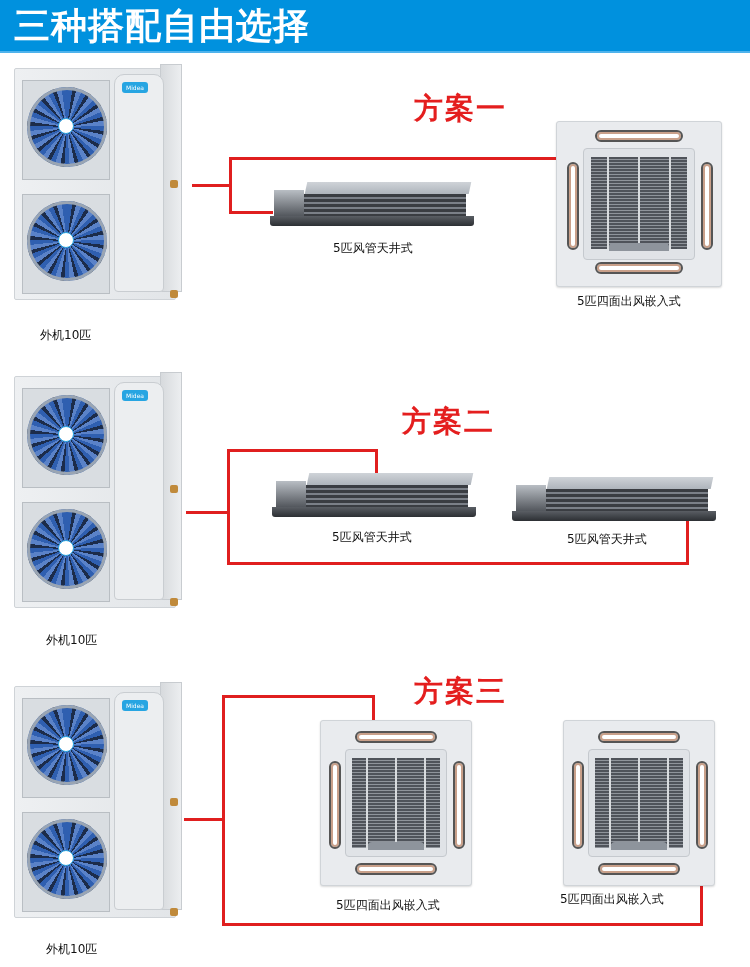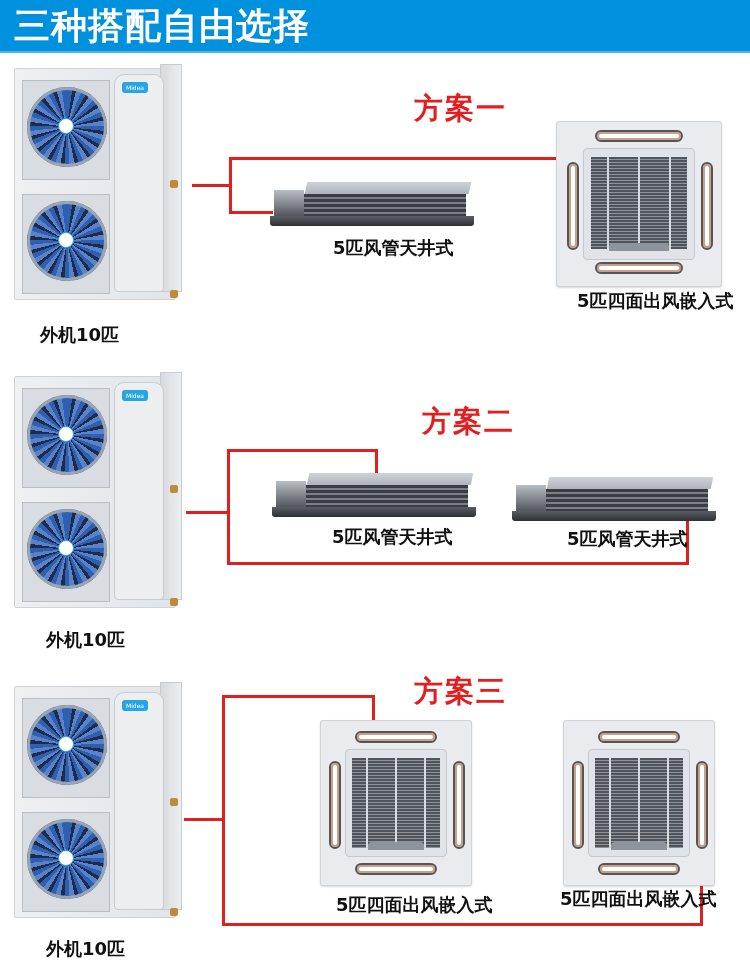--- a/index.html
+++ b/index.html
@@ -1,20 +1,20 @@
 <!DOCTYPE html>
 <html><head>
 <meta charset="utf-8">
 <style>
   html,body{margin:0;padding:0;background:#fff;}
   body{width:750px;height:967px;position:relative;overflow:hidden;font-family:"DejaVu Sans","Liberation Sans",sans-serif;}
   .header{position:absolute;left:0;top:0;width:750px;height:51px;background:#0091de;border-bottom:2px solid #4fb3ec;}
   .header-title{position:absolute;left:14px;top:3px;font-size:36px;font-weight:bold;color:#fff;letter-spacing:1px;line-height:46px;}
   .plan-title{position:absolute;font-size:29px;font-weight:bold;color:#e41e1e;letter-spacing:2px;line-height:32px;}
-  .label{position:absolute;font-size:18px;font-weight:bold;color:#111;line-height:18px;white-space:nowrap;}
+  .label{position:absolute;font-size:12px;font-weight:normal;color:#111;line-height:18px;white-space:nowrap;}
   .rl{position:absolute;background:#e01f1f;}
 
   
   .odu{position:absolute;width:168px;height:240px;}
   .odu .body{position:absolute;left:0;top:6px;width:160px;height:230px;background:linear-gradient(90deg,#eef0f2,#e2e5e8);border:1px solid #cfd3d7;border-radius:2px;}
   .odu .side{position:absolute;right:0;top:2px;width:20px;height:226px;background:linear-gradient(90deg,#d7dadd,#eceef0);border:1px solid #c8ccd0;}
   .odu .panel{position:absolute;left:100px;top:12px;width:48px;height:216px;background:#eceef0;border:1px solid #c9cdd1;border-radius:10px 10px 4px 4px;}
   .odu .logo{position:absolute;left:108px;top:20px;width:26px;height:11px;background:#27a5e2;border-radius:3px;color:#fff;font-size:6px;line-height:11px;text-align:center;}
   .odu .grille{position:absolute;left:8px;width:86px;height:98px;background:#d9dde1;border:1px solid #b9bec3;}
   .odu .fan{position:absolute;left:4px;top:6px;width:80px;height:80px;border-radius:50%;
@@ -108,21 +108,21 @@
         <div class="fan"></div>
         <div class="hub"></div>
       </div>
     <div class="panel"></div>
     <div class="logo">Midea</div>
     <div class="valve" style="top:115px;"></div>
     <div class="valve" style="top:228px;"></div>
   </div>
   <div class="label" style="left:46px;top:631px;">外机10匹</div>
 
-  <div class="plan-title" style="left:422px;top:405px;">方案二</div>
+  <div class="plan-title" style="left:402px;top:405px;">方案二</div>
 
   <div class="rl" style="left:186px;top:511px;width:44px;height:3px;"></div>
   <div class="rl" style="left:227px;top:449px;width:3px;height:116px;"></div>
   <div class="rl" style="left:227px;top:449px;width:151px;height:3px;"></div>
   <div class="rl" style="left:375px;top:449px;width:3px;height:27px;"></div>
   <div class="rl" style="left:227px;top:562px;width:462px;height:3px;"></div>
   <div class="rl" style="left:686px;top:521px;width:3px;height:44px;"></div>
 
   <div class="duct" style="left:272px;top:473px;">
     <div class="top"></div>

